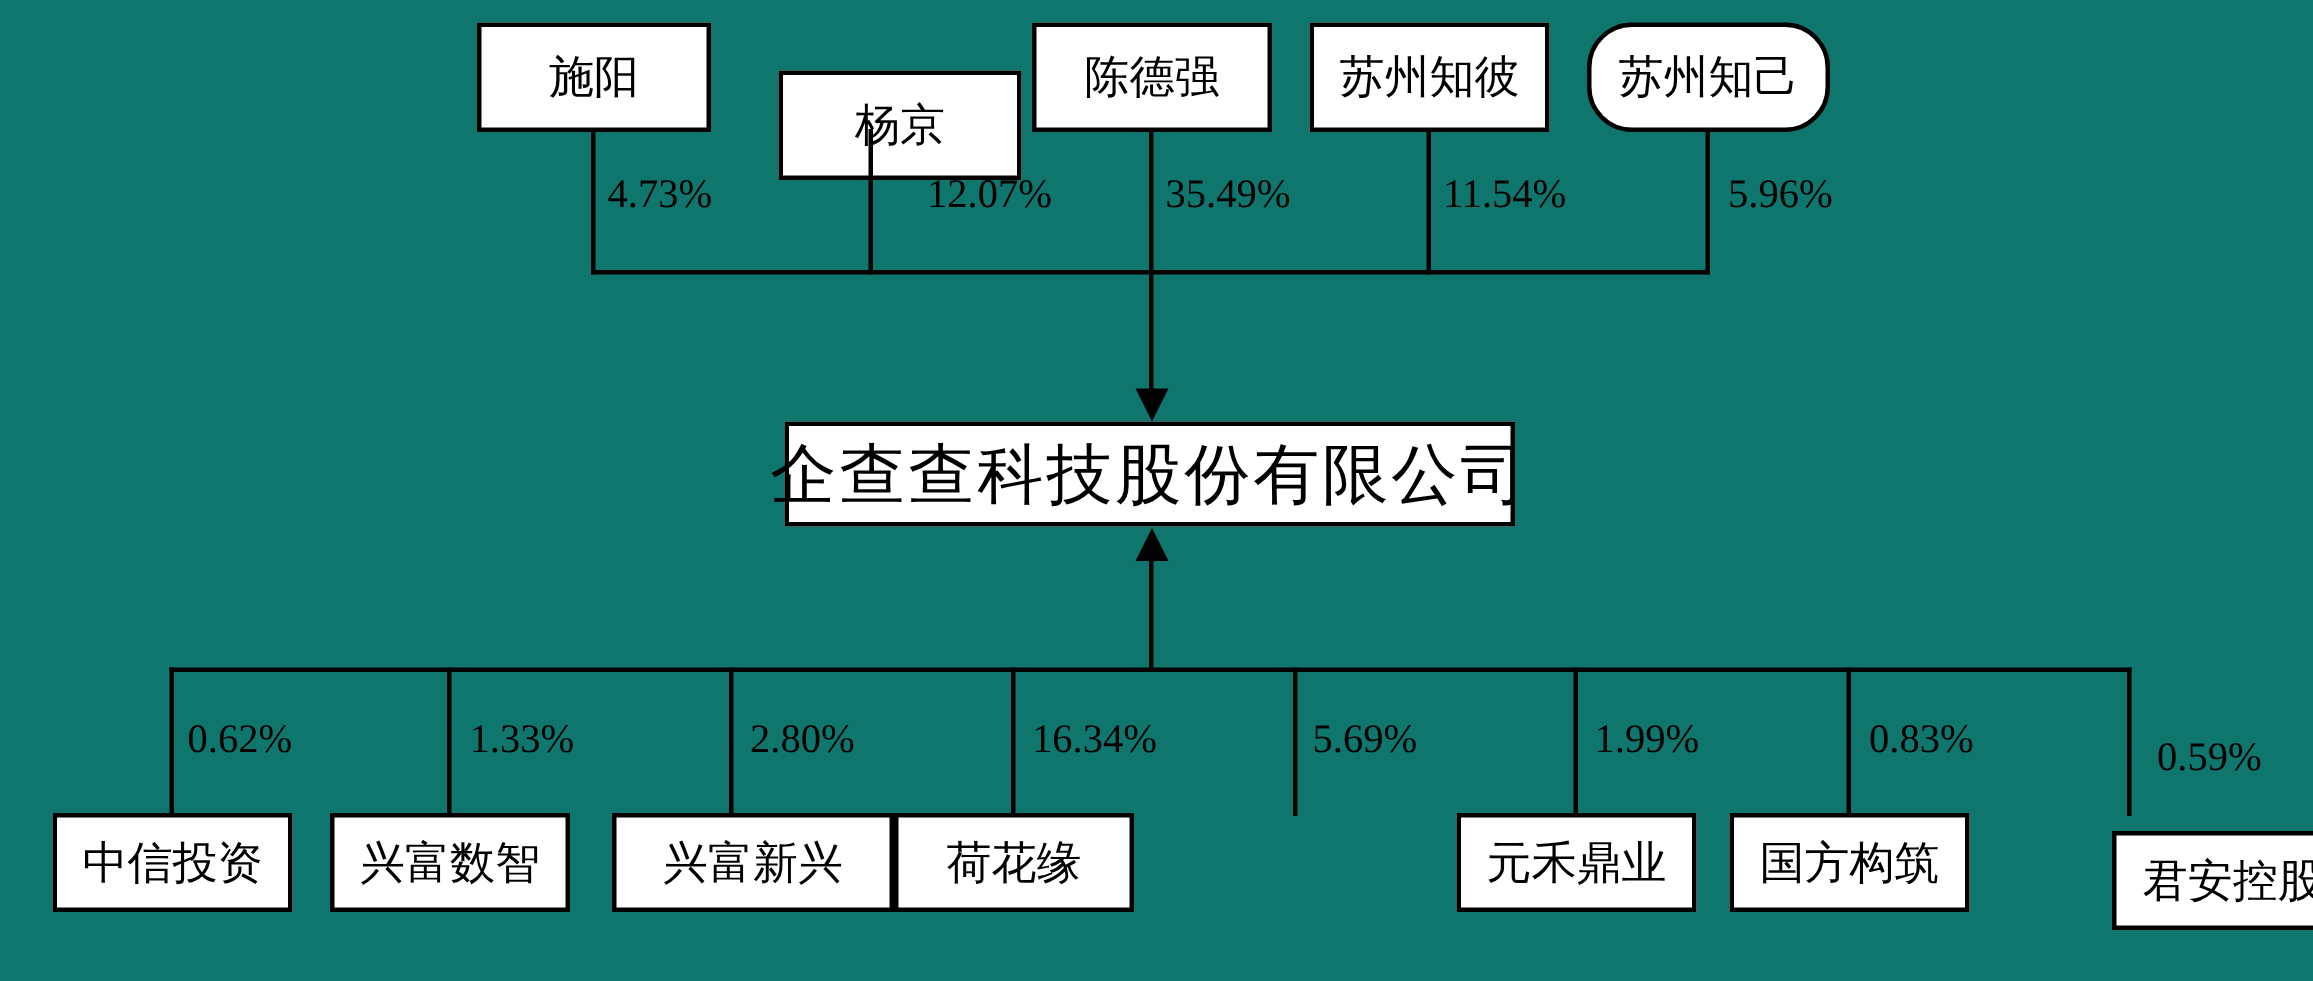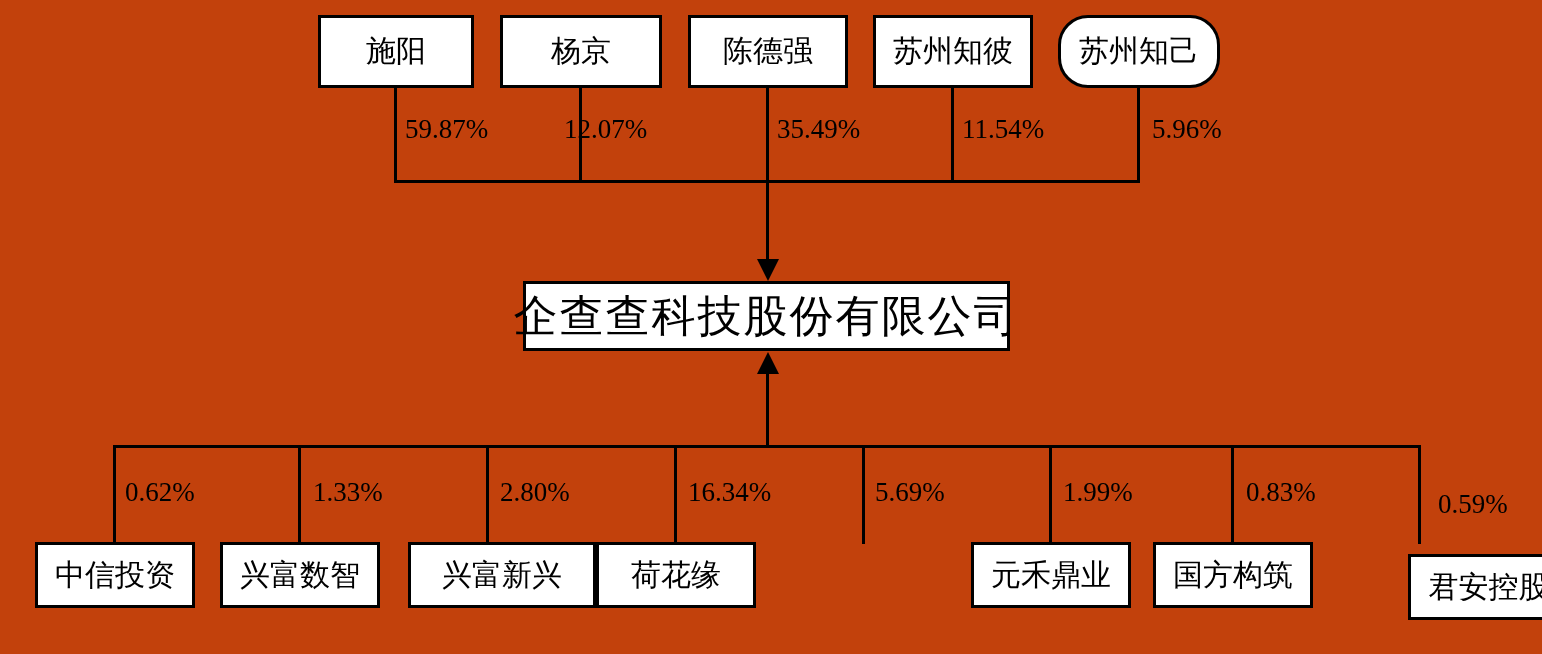--- a/index.html
+++ b/index.html
@@ -4,21 +4,21 @@
 <style>
   html, body {
     margin: 0;
     padding: 0;
     background: #ffffff;
   }
   .stage {
     position: relative;
     width: 1542px;
     height: 654px;
-    background: #c2410c;
+    background: #0f766e;
     font-family: "Liberation Serif", "DejaVu Serif", serif;
     color: #000;
     overflow: hidden;
   }
   .node {
     position: absolute;
     box-sizing: border-box;
     border: 3px solid #000;
     background: #fff;
     display: flex;
@@ -31,21 +31,21 @@
     left: 523px;
     top: 281px;
     width: 487px;
     height: 70px;
     font-size: 44px;
     letter-spacing: 2px;
   }
   
   .t-box { top: 15px; height: 73px; }
   .t1 { left: 318px; width: 156px; }
-  .t2 { left: 500px; width: 162px; }
+  .t2 { left: 519px; width: 162px; margin-top: 32px; }
   .t3 { left: 688px; width: 160px; }
   .t4 { left: 873px; width: 160px; }
   .t5 { left: 1058px; width: 162px; border-radius: 30px; }
   
   .b-box { top: 542px; height: 66px; }
   .b1 { left: 35px;   width: 160px; }
   .b2 { left: 220px;  width: 160px; }
   .b3 { left: 408px;  width: 188px; }
   .b4 { left: 596px;  width: 160px; }
   .b5 { left: 784px;  width: 160px; }
@@ -101,21 +101,21 @@
     border-bottom: 22px solid #000;
   }
   
   .pct {
     position: absolute;
     font-size: 27px;
     white-space: nowrap;
   }
   .pct-t { top: 114px; }
   .pt1 { left: 405px; }
-  .pt2 { left: 564px; }
+  .pt2 { left: 618px; }
   .pt3 { left: 777px; }
   .pt4 { left: 962px; }
   .pt5 { left: 1152px; }
   .pct-b { top: 477px; }
   .pb1 { left: 125px; }
   .pb2 { left: 313px; }
   .pb3 { left: 500px; }
   .pb4 { left: 688px; }
   .pb5 { left: 875px; }
   .pb6 { left: 1063px; }
@@ -132,21 +132,21 @@
   <div class="node t-box t3">陈德强</div>
   <div class="node t-box t4">苏州知彼</div>
   <div class="node t-box t5">苏州知己</div>
 
   <div class="line v td td1"></div>
   <div class="line v td td2"></div>
   <div class="line v td td3"></div>
   <div class="line v td td4"></div>
   <div class="line v td td5"></div>
 
-  <div class="pct pct-t pt1">59.87%</div>
+  <div class="pct pct-t pt1">4.73%</div>
   <div class="pct pct-t pt2">12.07%</div>
   <div class="pct pct-t pt3">35.49%</div>
   <div class="pct pct-t pt4">11.54%</div>
   <div class="pct pct-t pt5">5.96%</div>
 
   <div class="line h top-bus"></div>
   <div class="line v down-line"></div>
   <div class="arrow arrow-down"></div>
 
   <div class="node company">企查查科技股份有限公司</div>

